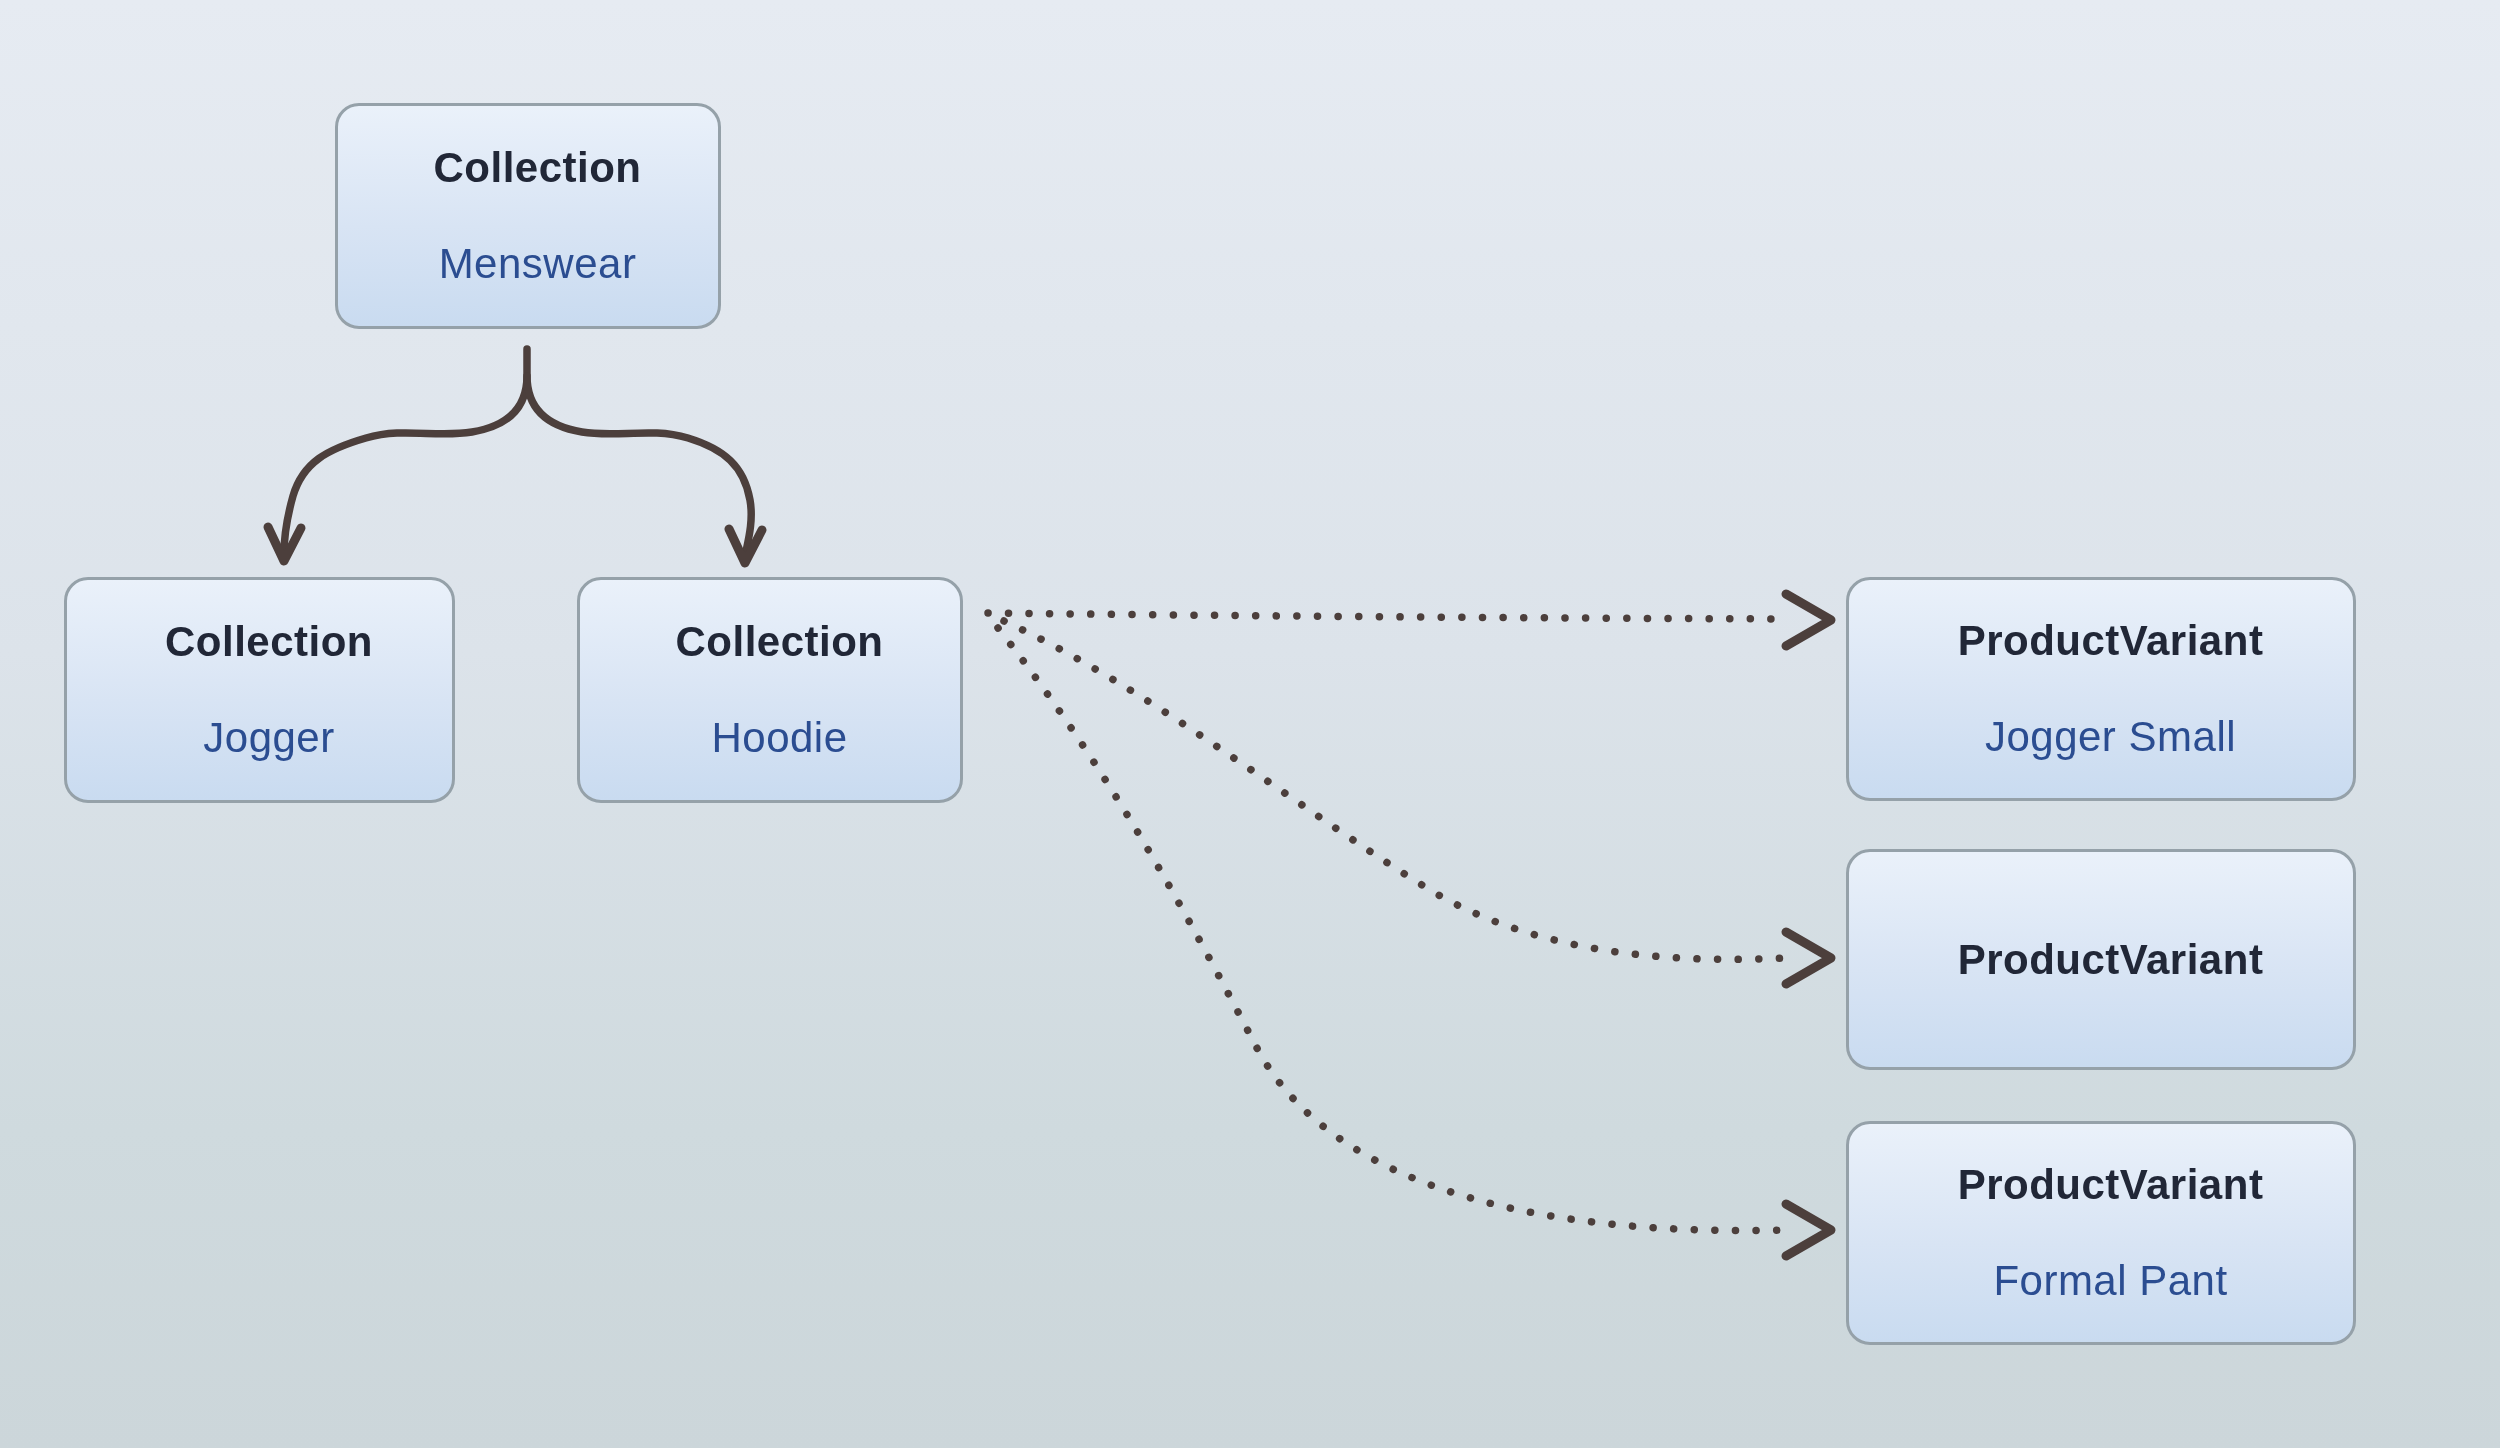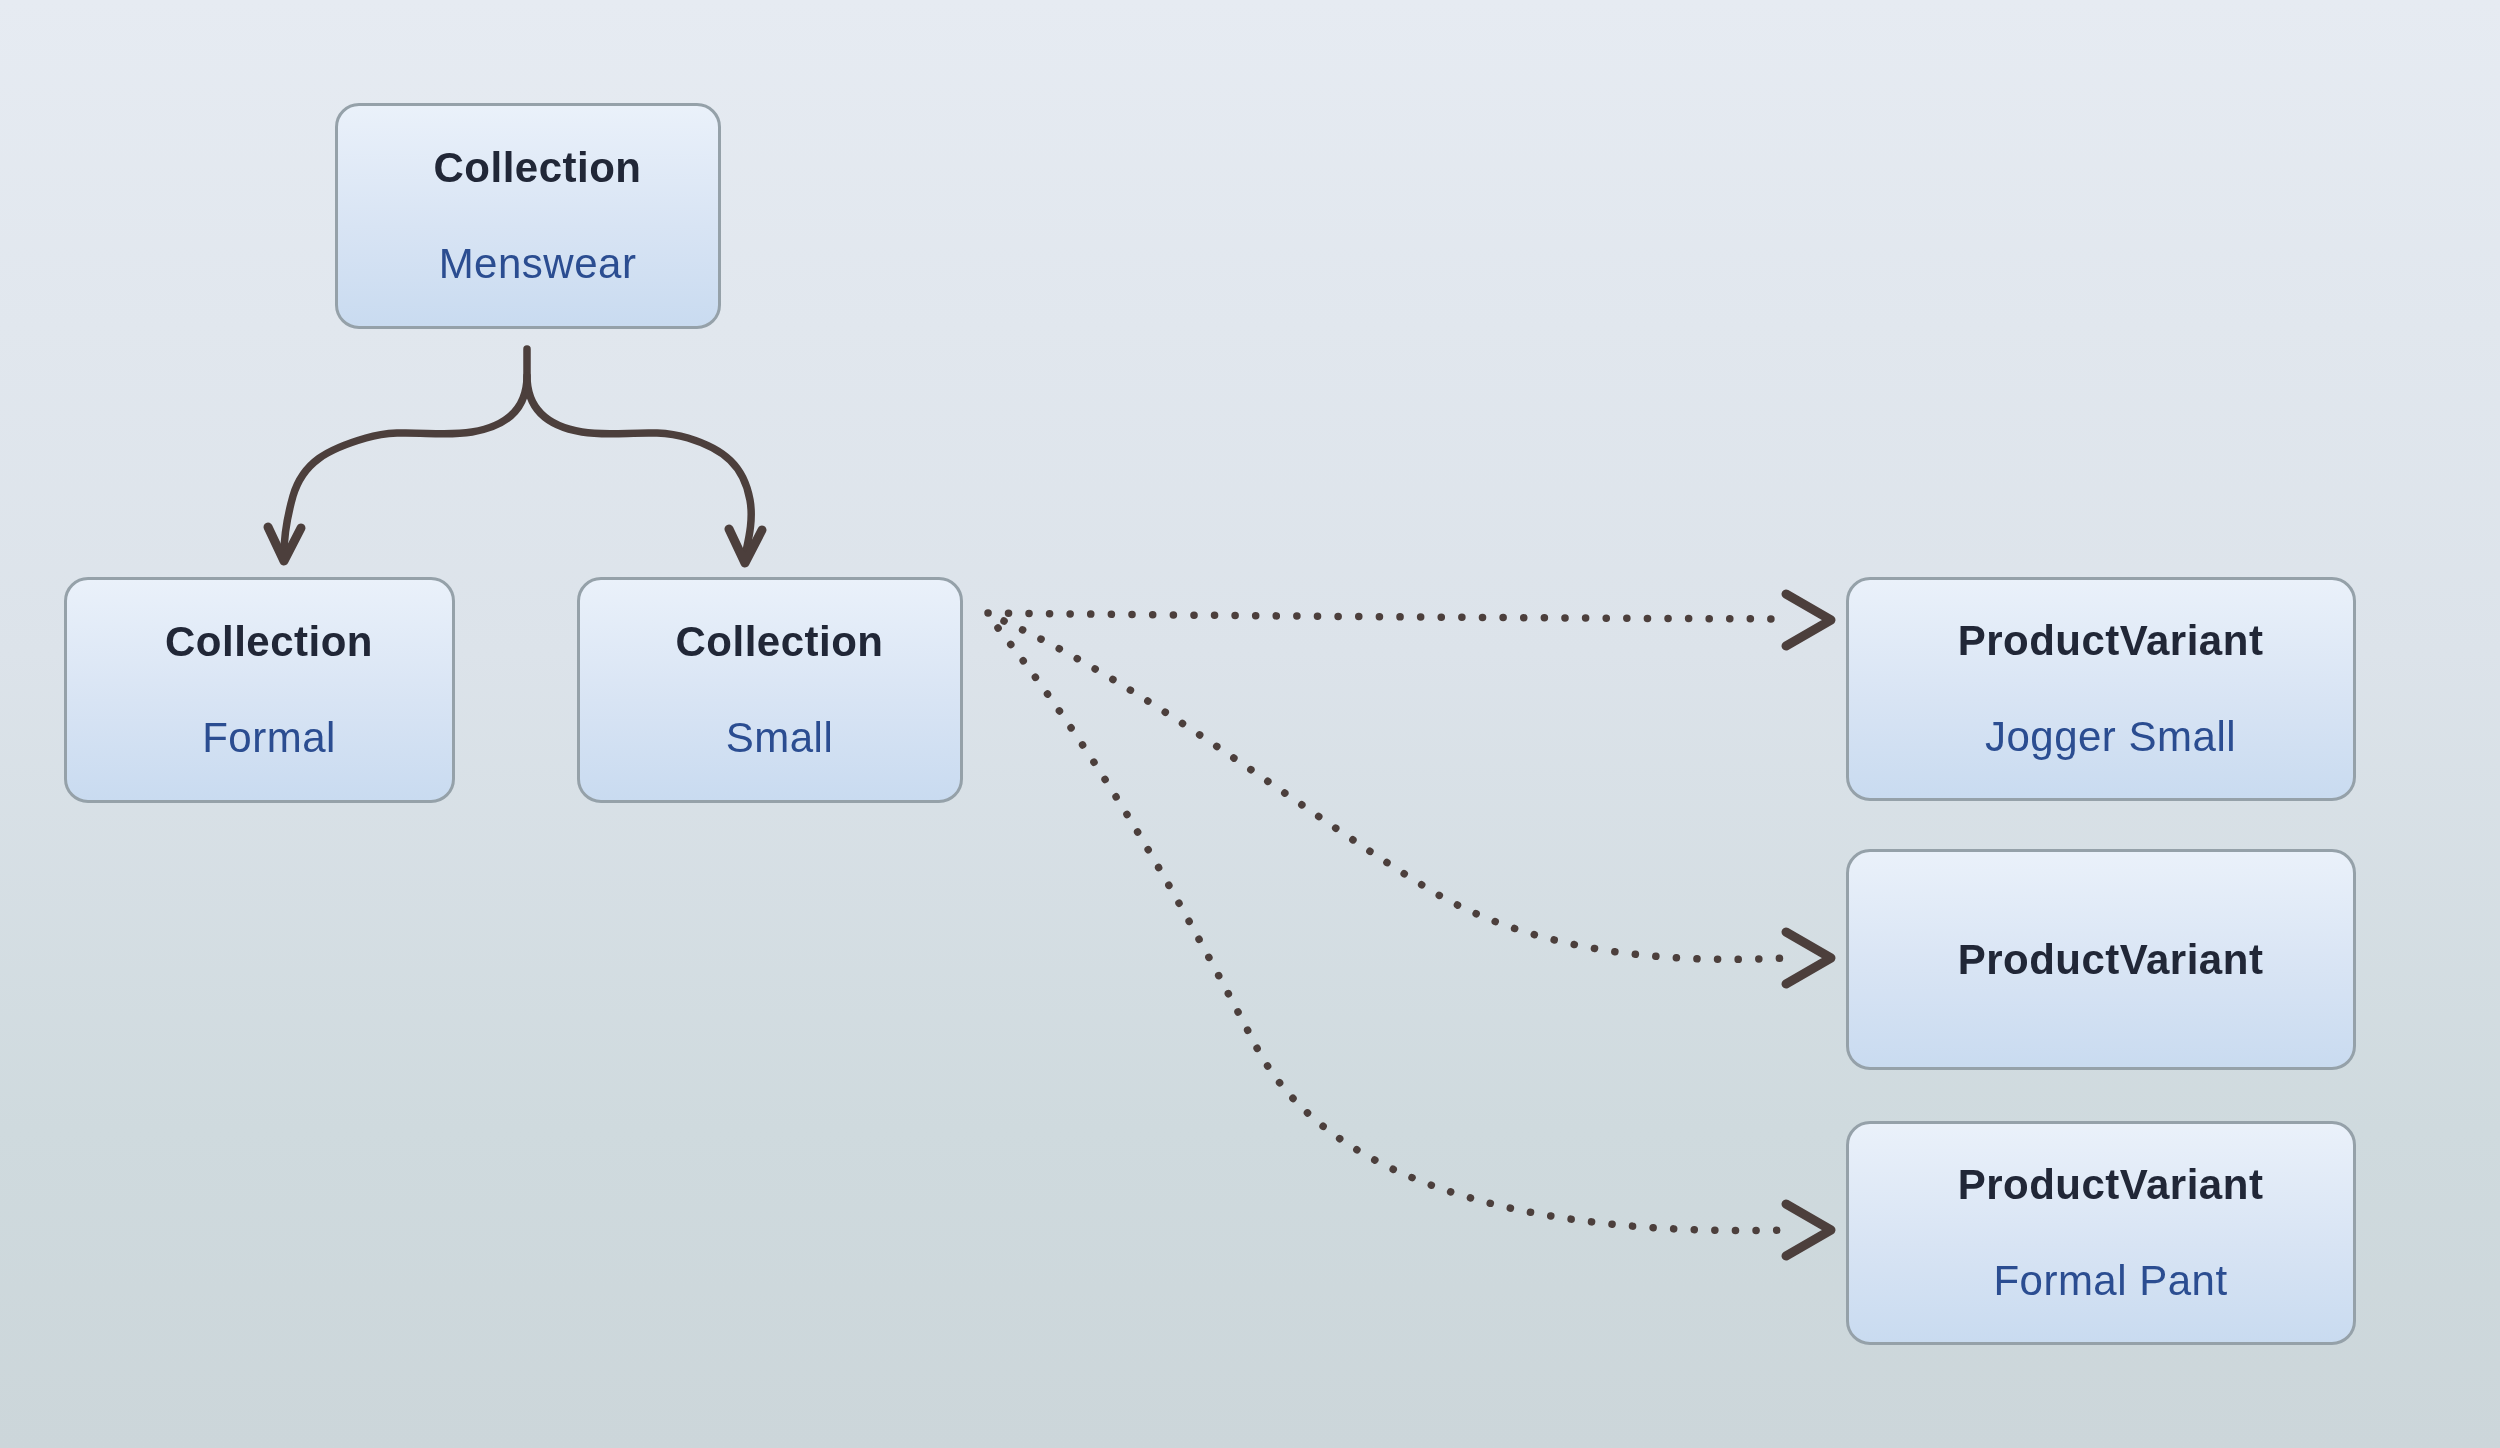--- a/index.html
+++ b/index.html
@@ -112,26 +112,26 @@
     <path class="edge-head" d="M1786,1204 L1831,1230 L1786,1256"></path>
   </svg>
 
   <div class="node" style="left:335px; top:103px; width:386px; height:226px;">
     <div class="node-type">Collection</div>
     <div class="node-name">Menswear</div>
   </div>
 
   <div class="node" style="left:64px; top:577px; width:391px; height:226px;">
     <div class="node-type">Collection</div>
-    <div class="node-name">Formal</div>
+    <div class="node-name">Jogger</div>
   </div>
 
   <div class="node" style="left:577px; top:577px; width:386px; height:226px;">
     <div class="node-type">Collection</div>
-    <div class="node-name">Small</div>
+    <div class="node-name">Hoodie</div>
   </div>
 
   <div class="node" style="left:1846px; top:577px; width:510px; height:224px;">
     <div class="node-type">ProductVariant</div>
     <div class="node-name">Jogger Small</div>
   </div>
 
   <div class="node" style="left:1846px; top:849px; width:510px; height:221px;">
     <div class="node-type">ProductVariant</div>
   </div>

